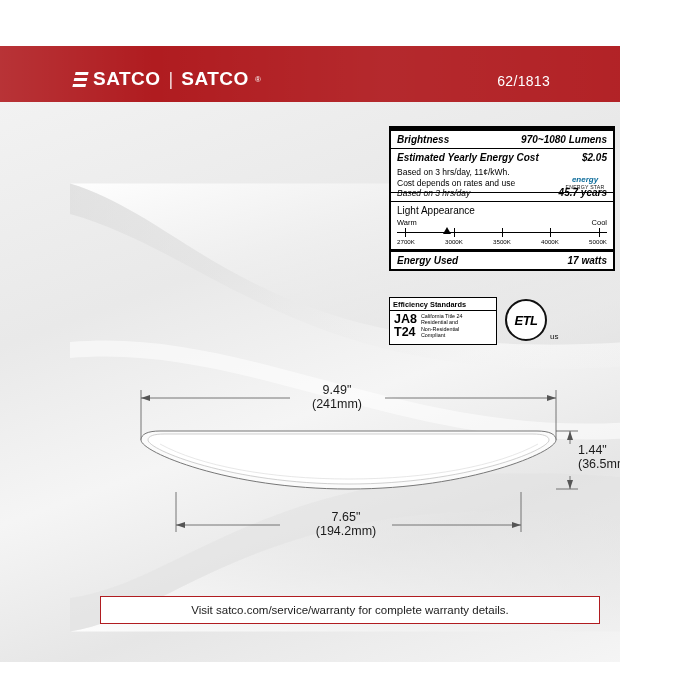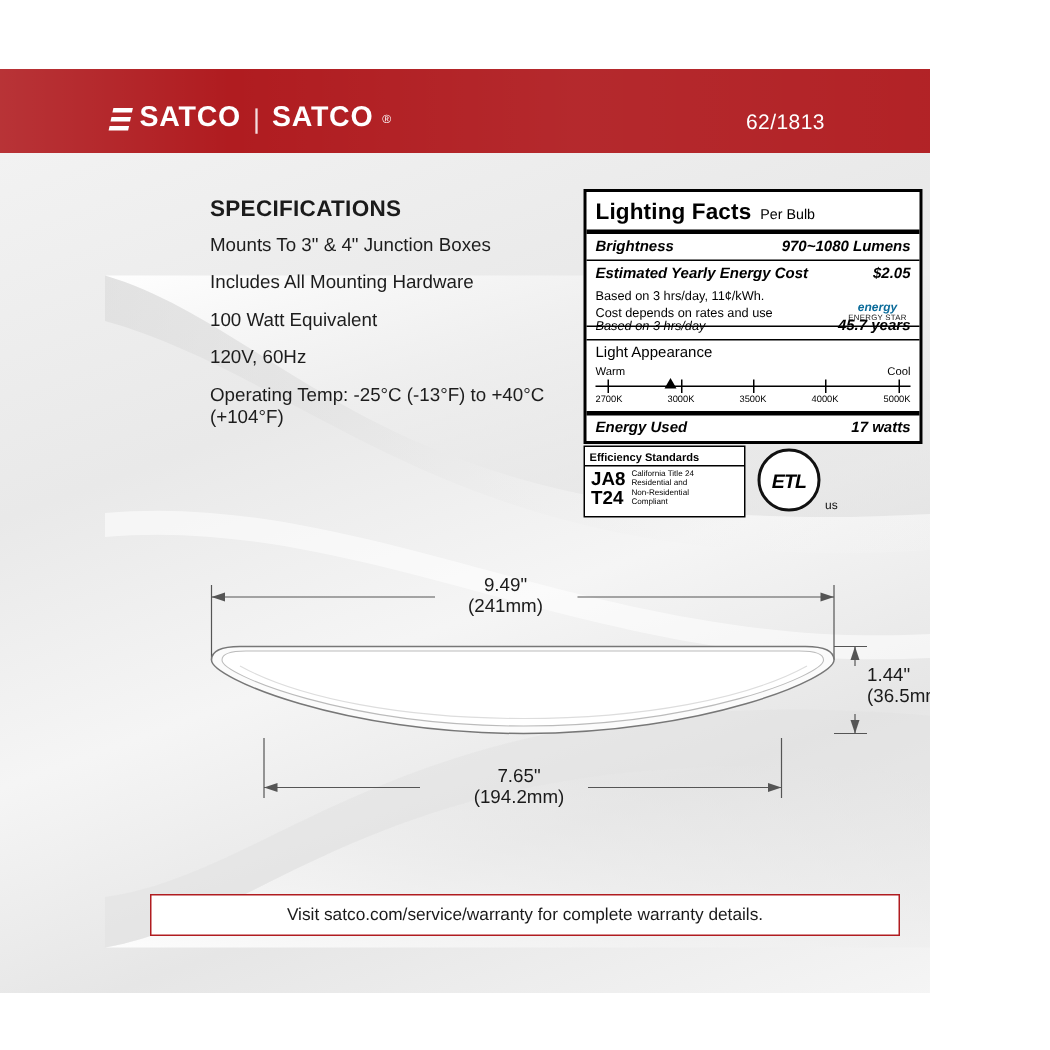--- a/index.html
+++ b/index.html
@@ -176,34 +176,22 @@
         <stop offset="100%" stop-color="#dcdcdc" stop-opacity=".35"></stop>
       </linearGradient>
     </defs>
     <path d="M0,102 C160,150 240,330 700,300 L700,102 Z" fill="url(#g1)"></path>
     <path d="M0,140 C180,190 300,360 700,330 L700,300 C240,330 160,150 0,102 Z" fill="url(#g2)" opacity=".7"></path>
     <path d="M0,662 C140,640 250,470 700,520 L700,662 Z" fill="url(#g3)"></path>
     <path d="M0,620 C150,600 260,430 700,470 L700,520 C250,470 140,640 0,662 Z" fill="#e0e0e0" opacity=".45"></path>
     <path d="M0,300 C220,280 420,420 700,400 L700,420 C420,440 220,300 0,320 Z" fill="#ffffff" opacity=".55"></path>
   </svg>
 
-  <div class="specs">
-    <h2>SPECIFICATIONS</h2>
-    <p>Mounts To 3" &amp; 4" Junction Boxes</p>
-    <p>Includes All Mounting Hardware</p>
-    <p>100 Watt Equivalent</p>
-    <p>120V, 60Hz</p>
-    <p>Operating Temp: -25°C (-13°F) to +40°C (+104°F)</p>
-  </div>
 
   <div class="lf">
-    <div class="lf-title">
-      <b>Lighting Facts</b>
-      <span>Per Bulb</span>
-    </div>
     <div class="lf-rule-heavy"></div>
 
     <div class="lf-row">
       <span class="l">Brightness</span>
       <span class="r">970~1080 Lumens</span>
     </div>
     <div class="lf-rule"></div>
 
     <div class="lf-block">
       <div class="lf-row">

